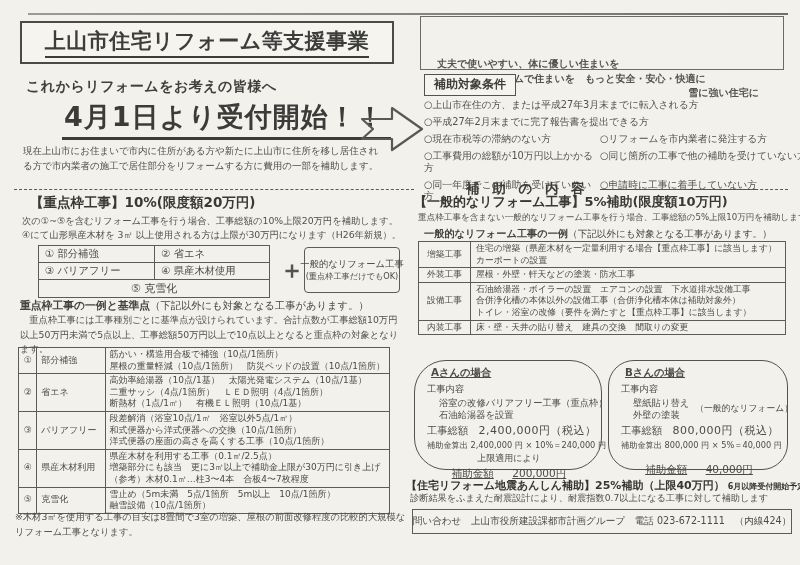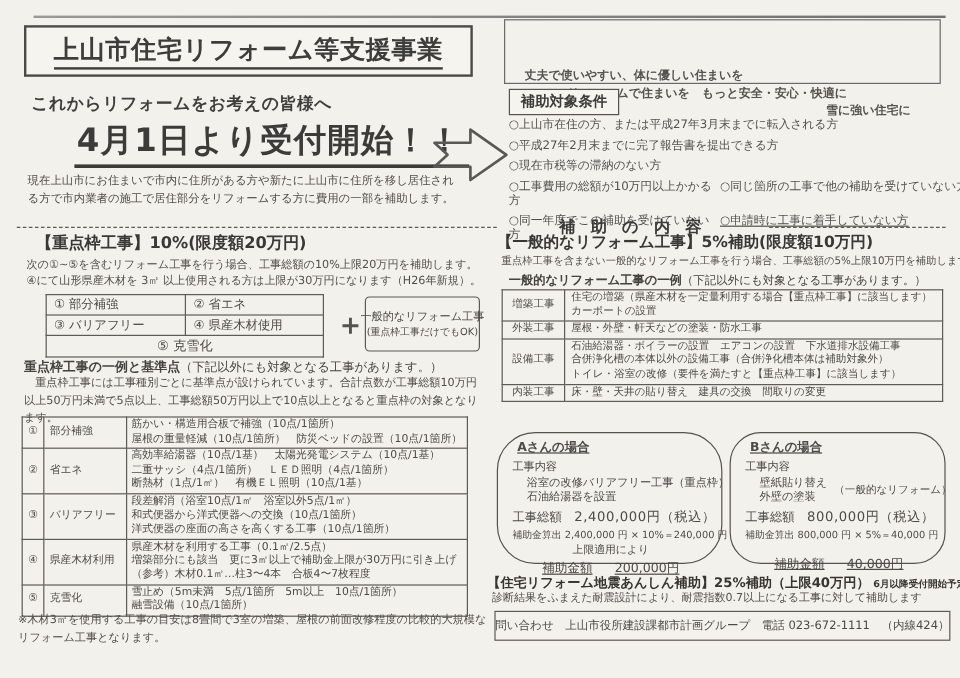--- a/index.html
+++ b/index.html
@@ -115,20 +115,21 @@
   <div class="cond-head">補助対象条件</div>
   <div class="cond-list">
     <div class="row">
       <div class="full">○上山市在住の方、または平成27年3月末までに転入される方</div>
     </div>
     <div class="row">
       <div class="full">○平成27年2月末までに完了報告書を提出できる方</div>
     </div>
     <div class="row">
       <div class="cl">○現在市税等の滞納のない方</div>
+      <div class="cr">○リフォームを市内業者に発注する方</div>
     </div>
     <div class="row">
       <div class="cl">○工事費用の総額が10万円以上かかる方</div>
       <div class="cr">○同じ箇所の工事で他の補助を受けていない方</div>
     </div>
     <div class="row">
       <div class="cl">○同一年度でこの補助を受けていない方</div>
       <div class="cr u">○申請時に工事に着手していない方</div>
     </div>
   </div>

